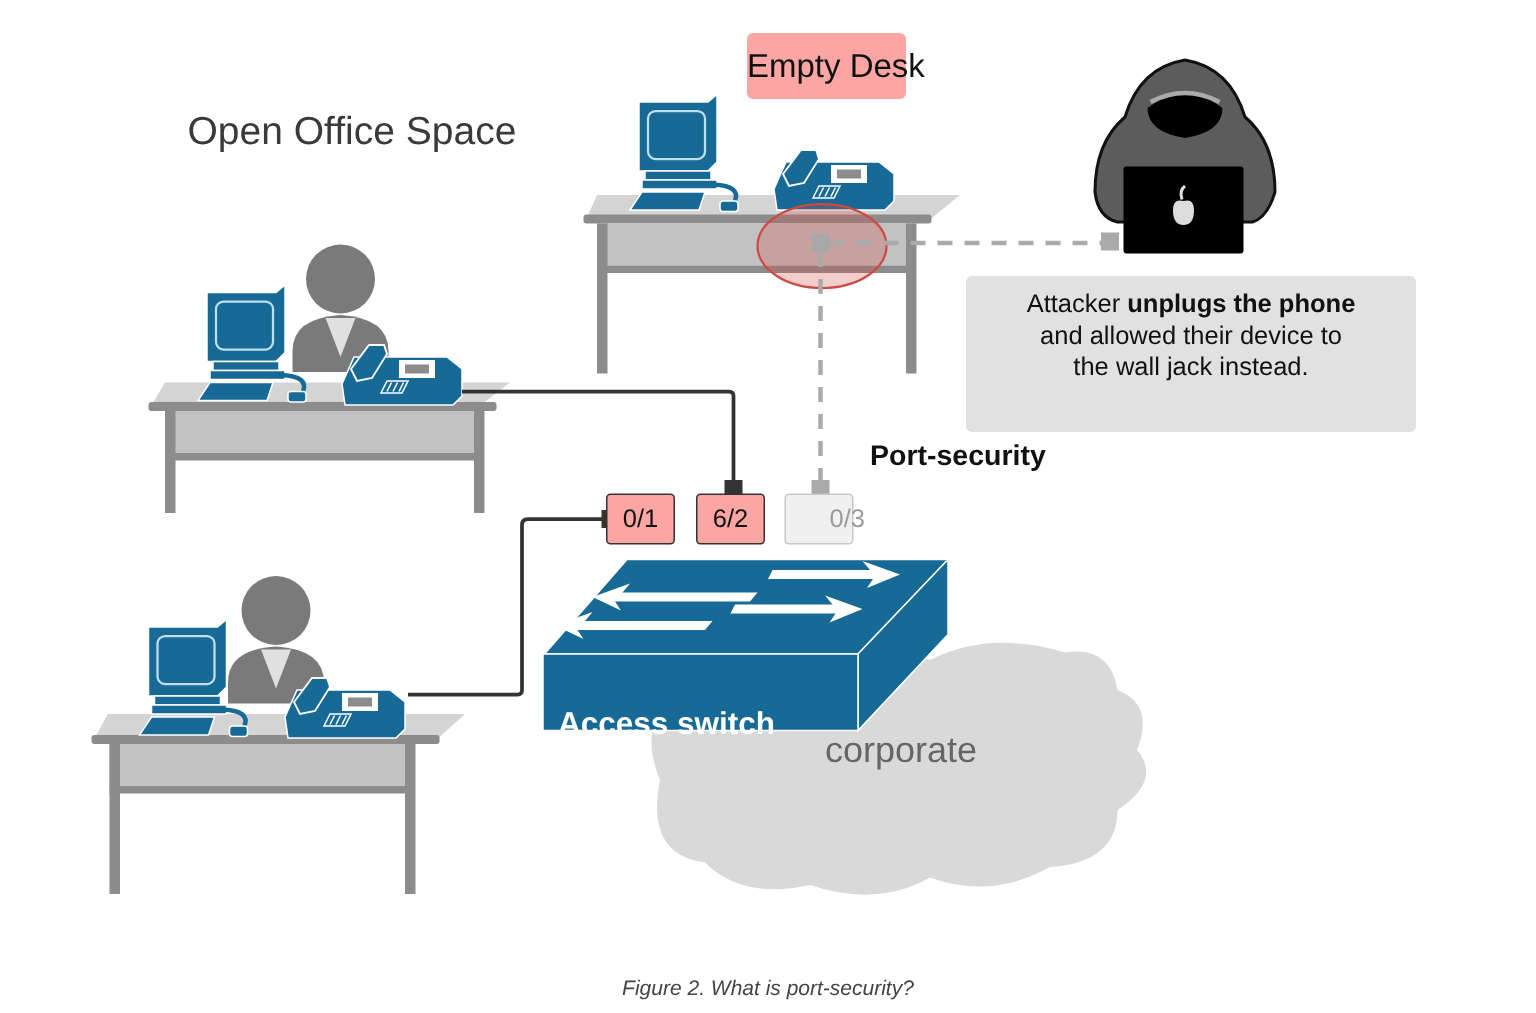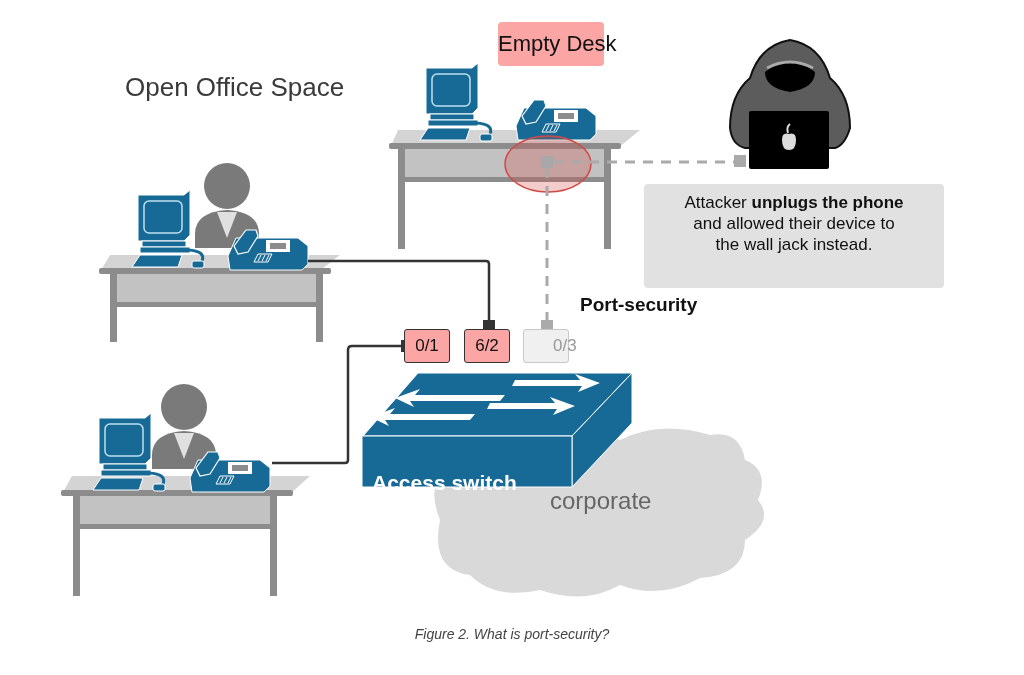--- a/index.html
+++ b/index.html
@@ -14,21 +14,21 @@
                   font-size: 17px; line-height: 21px; text-align: center; color: #111; padding-top: 8px; box-sizing: border-box; }
   #attacker-box b { font-weight: bold; }
   #portsec { left: 580px; top: 294px; font-size: 19px; line-height: 22px; color: #111; }
   #portsec .h { font-weight: bold; }
   #portsec .err { background: #f0c4c2; border-radius: 3px; padding: 0 3px; }
   .port { position: absolute; width: 46px; height: 34px; border: 1.5px solid #333; border-radius: 3px;
           box-sizing: border-box; font-size: 17px; line-height: 32px; text-align: center; background: #fca5a5; color: #111; }
   .port.disabled { border-color: #c8c8c8; background: #f0f0f0; color: #9a9a9a; padding-left: 29px; }
   #switch-label { left: 372px; top: 450px; font-size: 21px; font-weight: bold; color: #ffffff; margin-top: 21px; }
   #cloud-label { left: 550px; top: 485px; font-size: 24px; line-height: 32px; color: #666; width: 150px; }
-  #caption { left: 0; width: 1024px; top: 626px; text-align: center; font-size: 14px; font-style: italic; color: #444; }
+  #caption { left: 0; width: 1024px; top: 650px; text-align: center; font-size: 14px; font-style: italic; color: #444; }
 </style>
 </head>
 <body>
 
 <svg id="diagram" width="1024" height="675" viewBox="0 0 1024 675">
   <defs>
     <g id="computer">
 
       <path d="M2 0 L48 0 L54 -5 L54 40 L48 46 L2 46 Z" fill="#176a96" stroke="#fff" stroke-width="1"></path>
       <rect x="8" y="6" width="38" height="32" rx="5" fill="#176a96" stroke="#bfe0f0" stroke-width="1.5"></rect>

